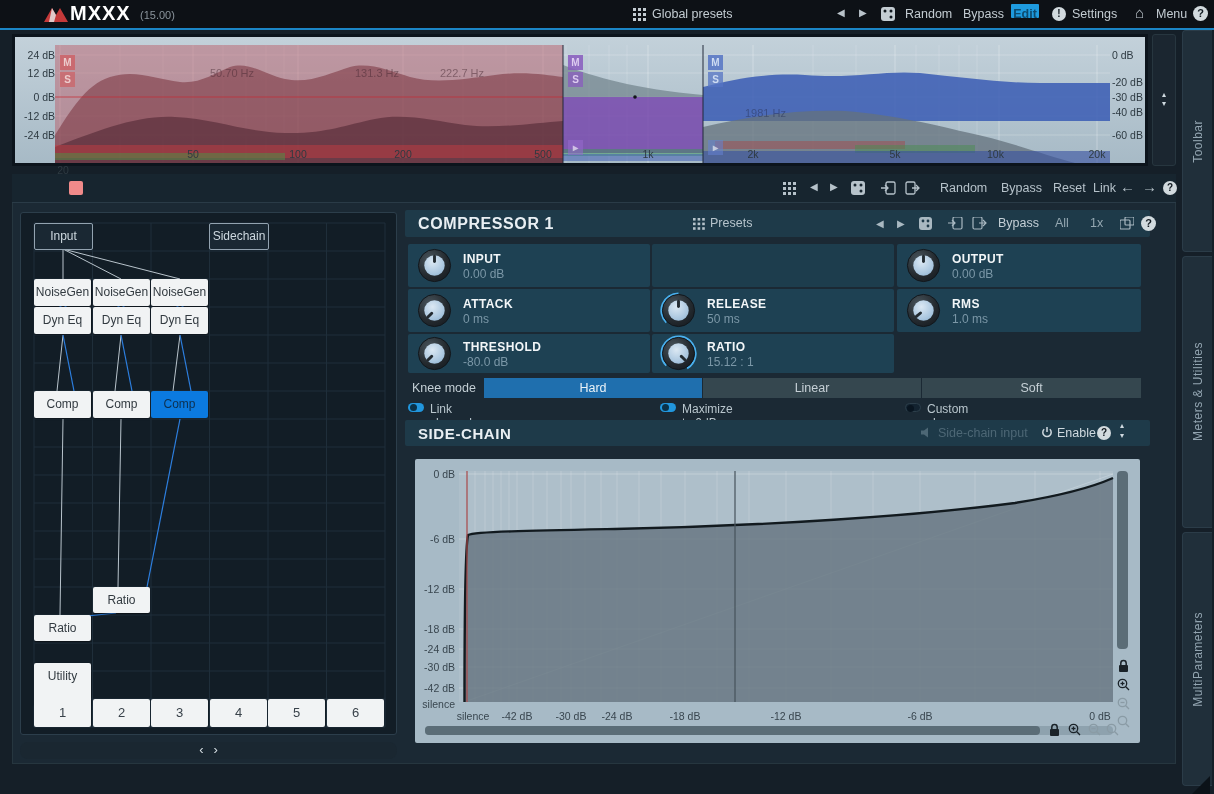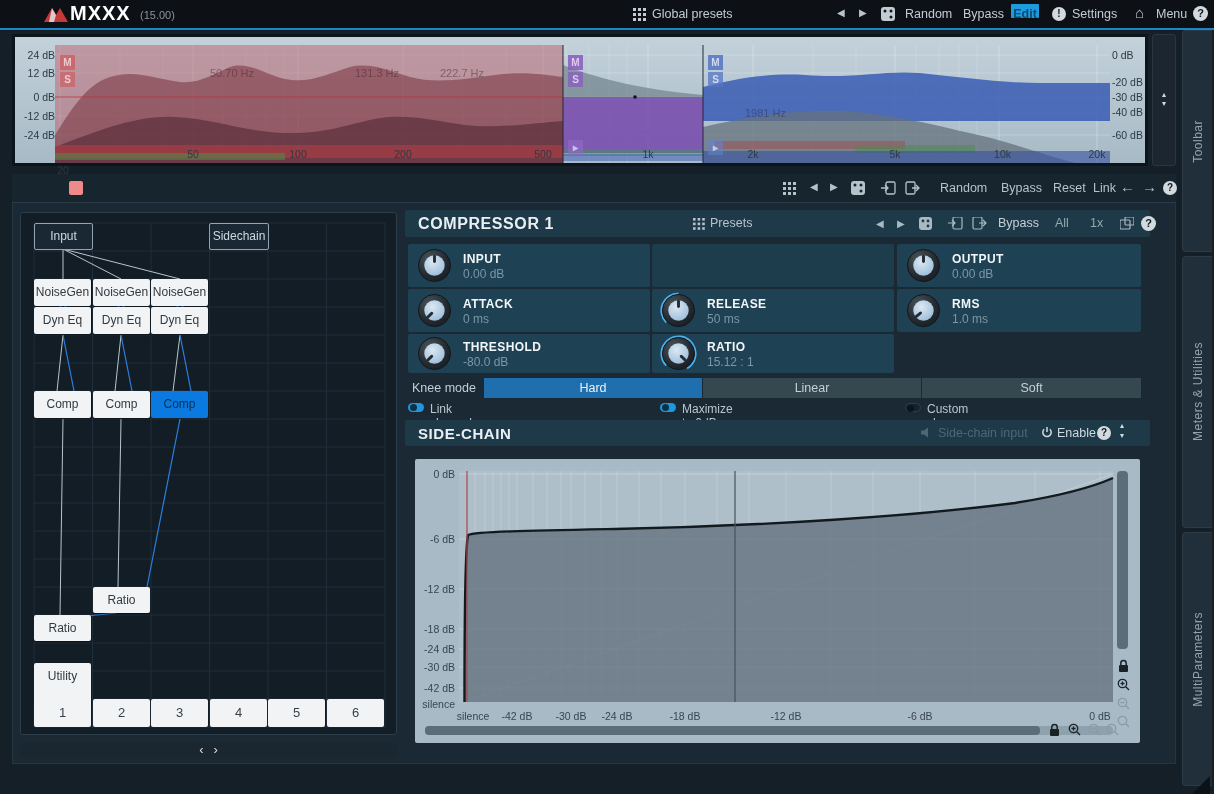--- a/index.html
+++ b/index.html
@@ -224,21 +224,21 @@
     <div class="eqlab" style="left:1097px;top:92px">-60 dB</div>
 
     <div class="eqlab" style="left:38px;top:127px;width:20px;text-align:center">20</div>
     <div class="eqlab" style="left:168px;top:111px;width:20px;text-align:center">50</div>
     <div class="eqlab" style="left:271px;top:111px;width:24px;text-align:center">100</div>
     <div class="eqlab" style="left:376px;top:111px;width:24px;text-align:center">200</div>
     <div class="eqlab" style="left:516px;top:111px;width:24px;text-align:center">500</div>
     <div class="eqlab" style="left:623px;top:111px;width:20px;text-align:center">1k</div>
     <div class="eqlab" style="left:728px;top:111px;width:20px;text-align:center">2k</div>
     <div class="eqlab" style="left:870px;top:111px;width:20px;text-align:center">5k</div>
-    <div class="eqlab" style="left:972px;top:111px;width:24px;text-align:right">10k</div>
+    <div class="eqlab" style="left:972px;top:111px;width:24px;text-align:left">10k</div>
     <div class="eqlab" style="left:1070px;top:111px;width:24px;text-align:center">20k</div>
   </div>
   <div class="eq-strip">
     <div class="chev" style="top:55px">▴</div>
     <div class="chev" style="top:64px">▾</div>
   </div>
 
   <div class="vtab" style="top:30px;height:222px">
     <span>Toolbar</span>
     </div>

